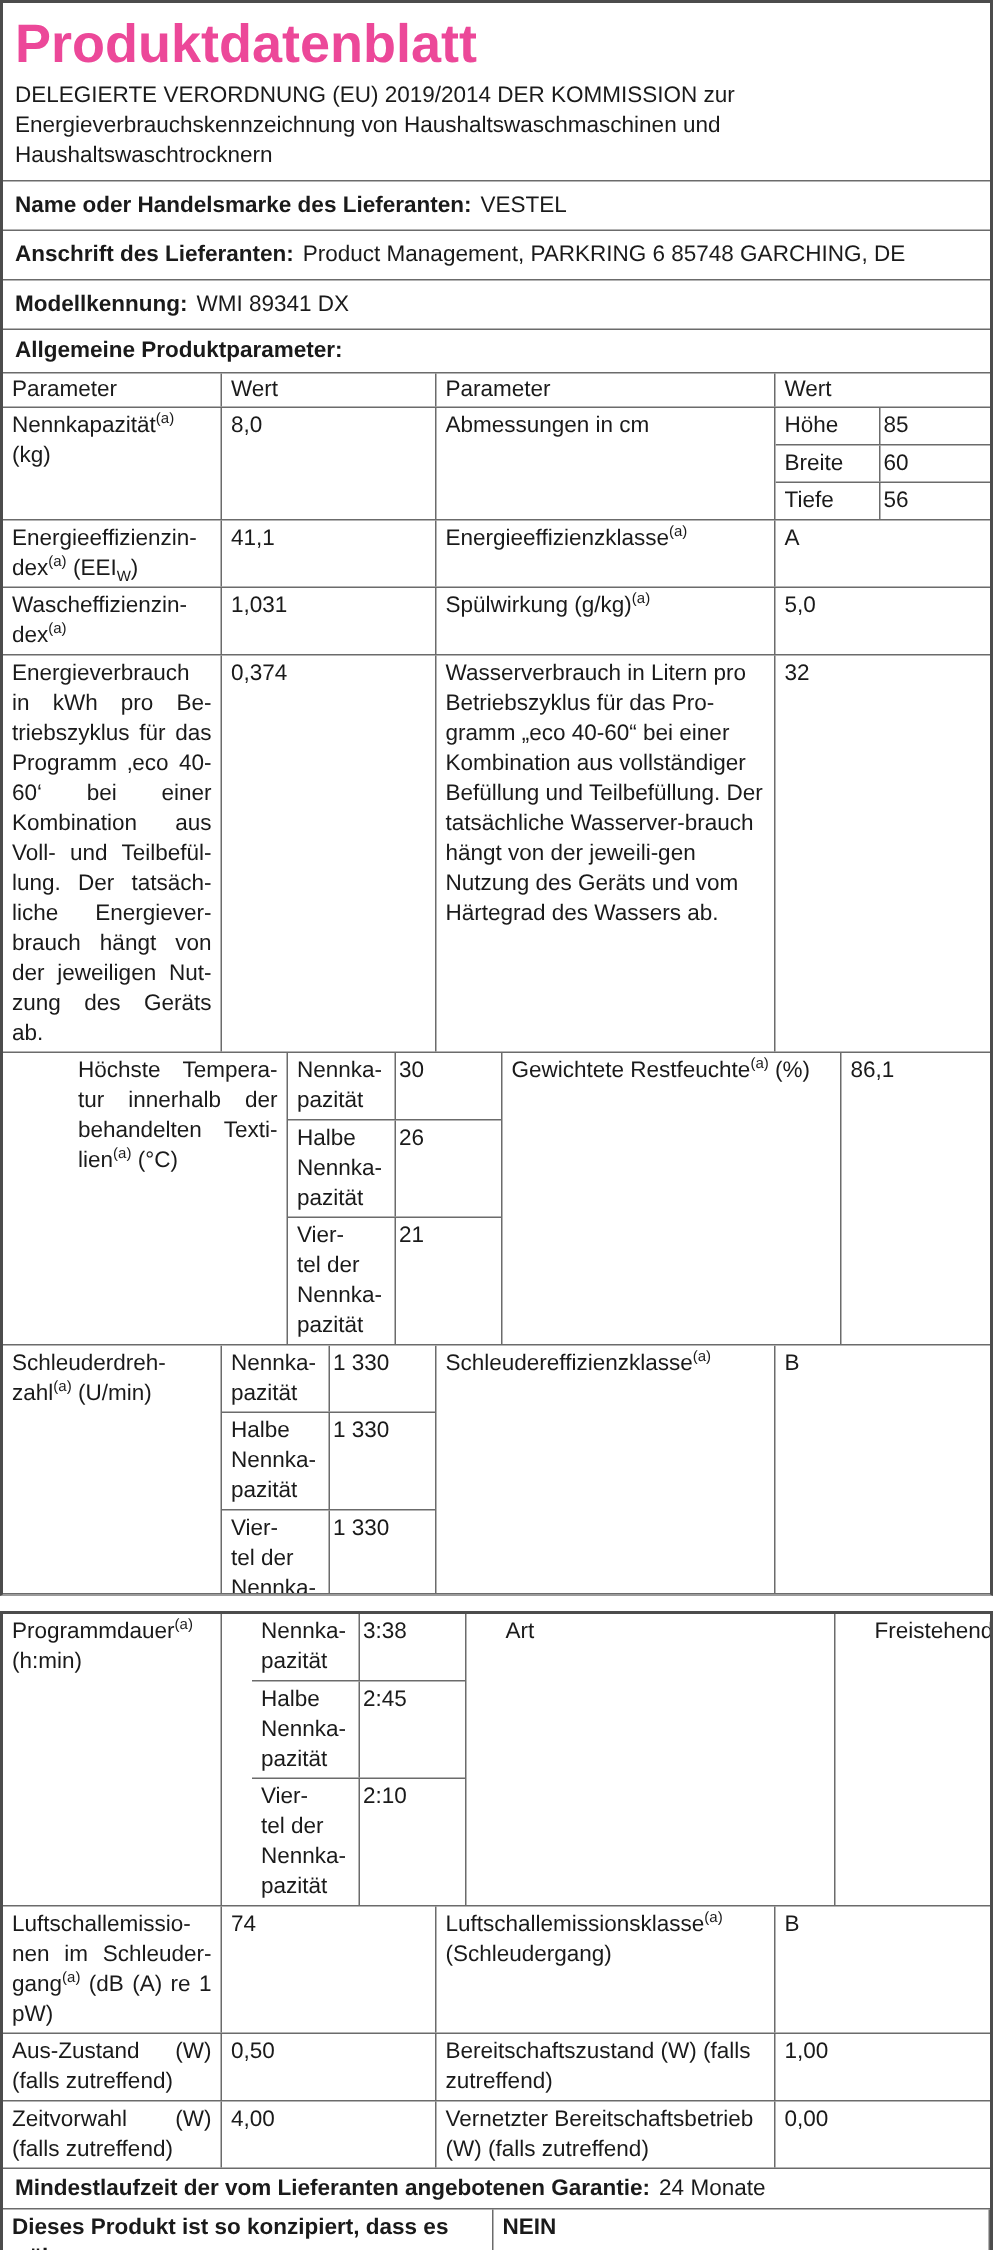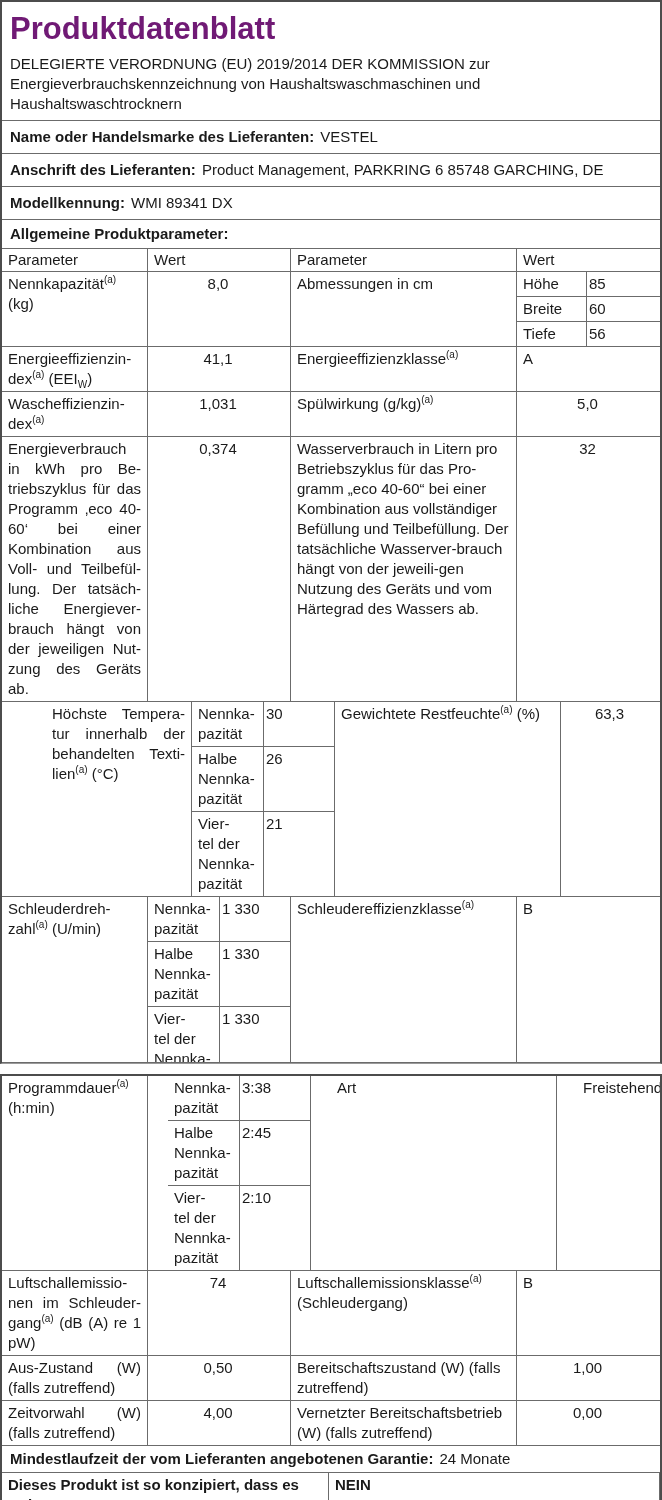--- a/index.html
+++ b/index.html
@@ -10,36 +10,36 @@
     line-height: 20px;
     color: #1a1a1a;
   }
   .sheet { width: 662px; }
   .sec { border: 2px solid #4c4c4c; box-sizing: border-box; background: #fff; }
   .sec1 { border-bottom: 1px solid #9a9a9a; }
   .pagebreak { height: 10px; }
 
   
   .titleblock { padding: 6px 8px 6px 8px; border-bottom: 1px solid #6b6b6b; }
-  .doc-title { font-size: 31px; line-height: 38px; font-weight: bold; color: #701a75; margin: 2px 0 6px 0; }
+  .doc-title { font-size: 36px; line-height: 38px; font-weight: bold; color: #ec4899; margin: 2px 0 6px 0; }
   .reg { white-space: pre-line; }
   .inforow { padding: 6px 8px; border-bottom: 1px solid #6b6b6b; }
   .inforow b { font-weight: bold; }
   .inforow .val { margin-left: 6px; }
   .secthead { padding: 4px 8px; border-bottom: 1px solid #6b6b6b; font-weight: bold; }
 
   
   .thead, .trow { display: grid; border-bottom: 1px solid #6b6b6b; }
   .cols { grid-template-columns: 146px 143px 226px 1fr; }
   .thead > div { padding: 1px 6px; border-right: 1px solid #6b6b6b; }
   .thead > div:last-child { border-right: none; }
   .c { padding: 2px 6px; border-right: 1px solid #6b6b6b; overflow: hidden; box-sizing: border-box; }
   .trow .c:last-child { border-right: none; }
   .just { text-align: justify; }
-  .num { text-align: center; padding-right: 8px; }
+  .num { text-align: left; padding-right: 8px; }
   sup { font-size: 10px; line-height: 0; vertical-align: super; }
   sub { font-size: 10px; line-height: 0; vertical-align: sub; }
 
   
   .nest { padding: 0; display: flex; flex-direction: column; }
   .subrow { display: grid; grid-template-columns: 72px 1fr; border-bottom: 1px solid #6b6b6b; flex: 0 0 auto; }
   .subrow:last-child { border-bottom: none; flex: 1; }
   .sublbl { padding: 2px 6px; border-right: 1px solid #6b6b6b; white-space: pre-line; }
   .subval { padding: 2px 8px 2px 2px; }
   .dimrow { grid-template-columns: 70px 1fr; }
@@ -153,21 +153,21 @@
         </div>
         <div class="subrow">
           <div class="sublbl">Vier-
 tel der
 Nennka-
 pazität</div>
           <div class="subval">21</div>
         </div>
       </div>
       <div class="c"><span>Gewichtete Restfeuchte</span><sup>(a)</sup><span> (%)</span></div>
-      <div class="c num">63,3</div>
+      <div class="c num">86,1</div>
     </div>
 
     <div class="trow cols r-spin">
       <div class="c just"><span>Schleuderdreh-zahl</span><sup>(a)</sup><span> (U/min)</span></div>
       <div class="c nest">
         <div class="subrow">
           <div class="sublbl">Nennka-
 pazität</div>
           <div class="subval">1 330</div>
         </div>

